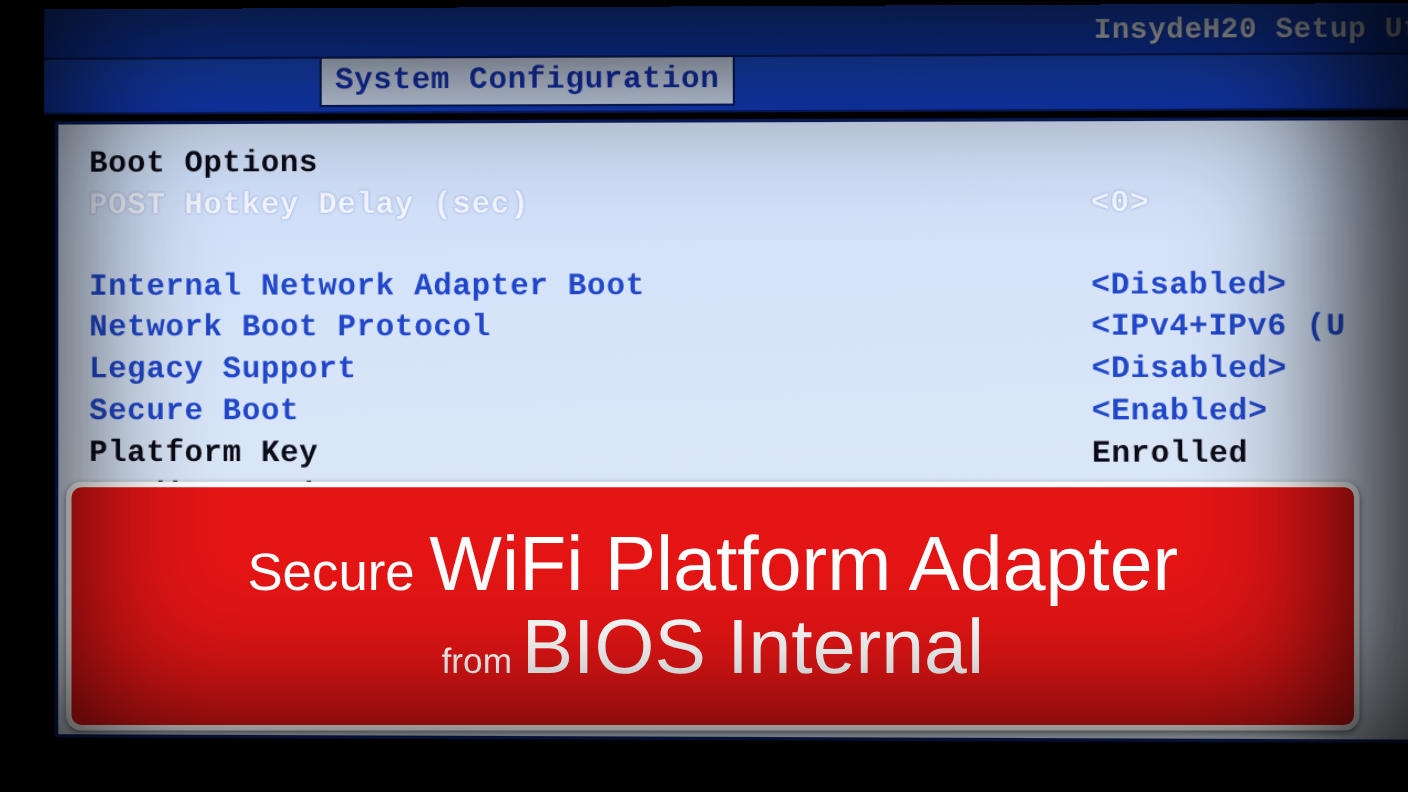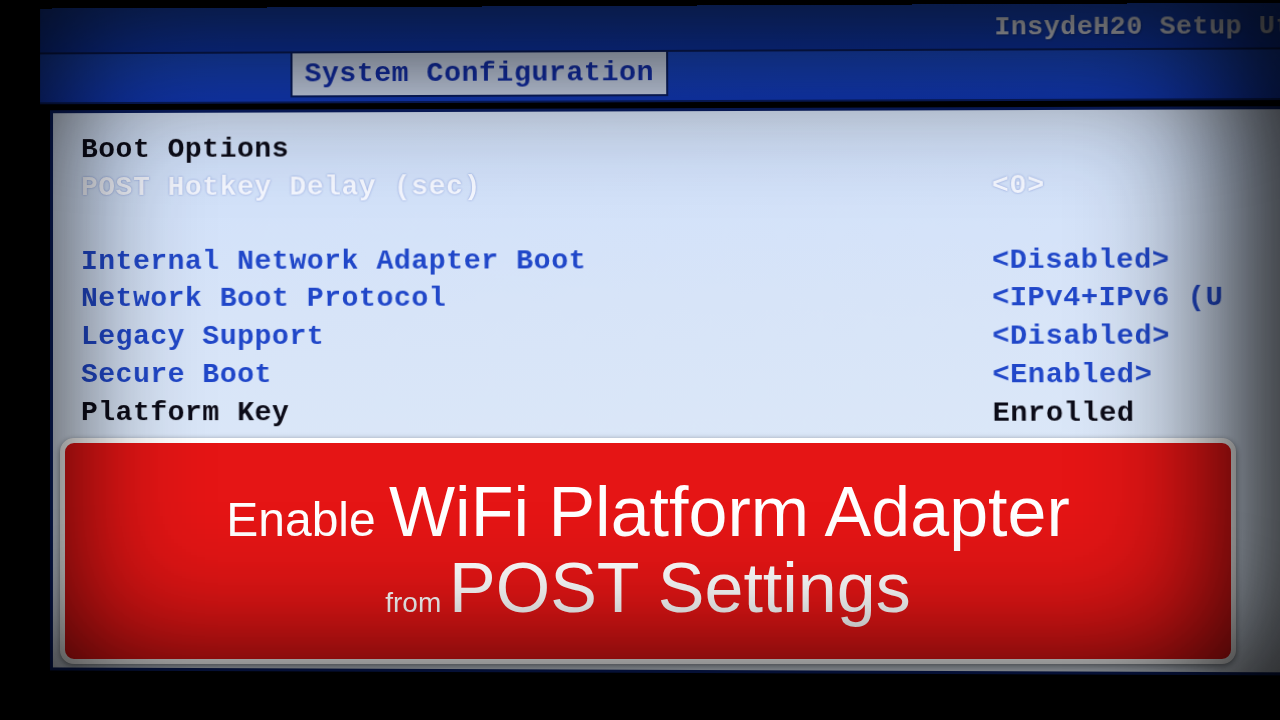--- a/index.html
+++ b/index.html
@@ -88,21 +88,21 @@
     align-items: center;
     font-family: Arial, Helvetica, sans-serif;
     font-weight: 500;
     box-shadow: 0 2px 6px rgba(0,0,0,0.5);
     text-align: center;
     line-height: 1.08;
   }
   .caption .line { white-space: nowrap; }
   .caption .small { font-size: 48px; }
   .caption .big   { font-size: 70px; }
-  .caption .mix .small { font-size: 28px; }
+  .caption .mix .small { font-size: 32px; }
   .caption .mix .big   { font-size: 70px; }
 
   
   .vignette {
     pointer-events: none;
     position: absolute; inset: 0;
     box-shadow: inset 0 0 140px 50px rgba(0,0,0,0.9);
   }
 </style>
 </head>
@@ -154,20 +154,20 @@
       <div class="row">
         <div class="label black">Pending Action</div>
         <div class="value black">None</div>
       </div>
     </div>
 
 </div>
 
 <div class="caption">
   <div class="line">
-    <span class="small">Enable </span><span class="big">WiFi Platform Adapter</span>
+    <span class="small">Secure </span><span class="big">WiFi Platform Adapter</span>
   </div>
   <div class="line mix">
-    <span class="small">from </span><span class="big">POST Settings</span>
+    <span class="small">from </span><span class="big">BIOS Internal</span>
   </div>
 </div>
 
 <div class="vignette"></div>
 
 </body></html>

